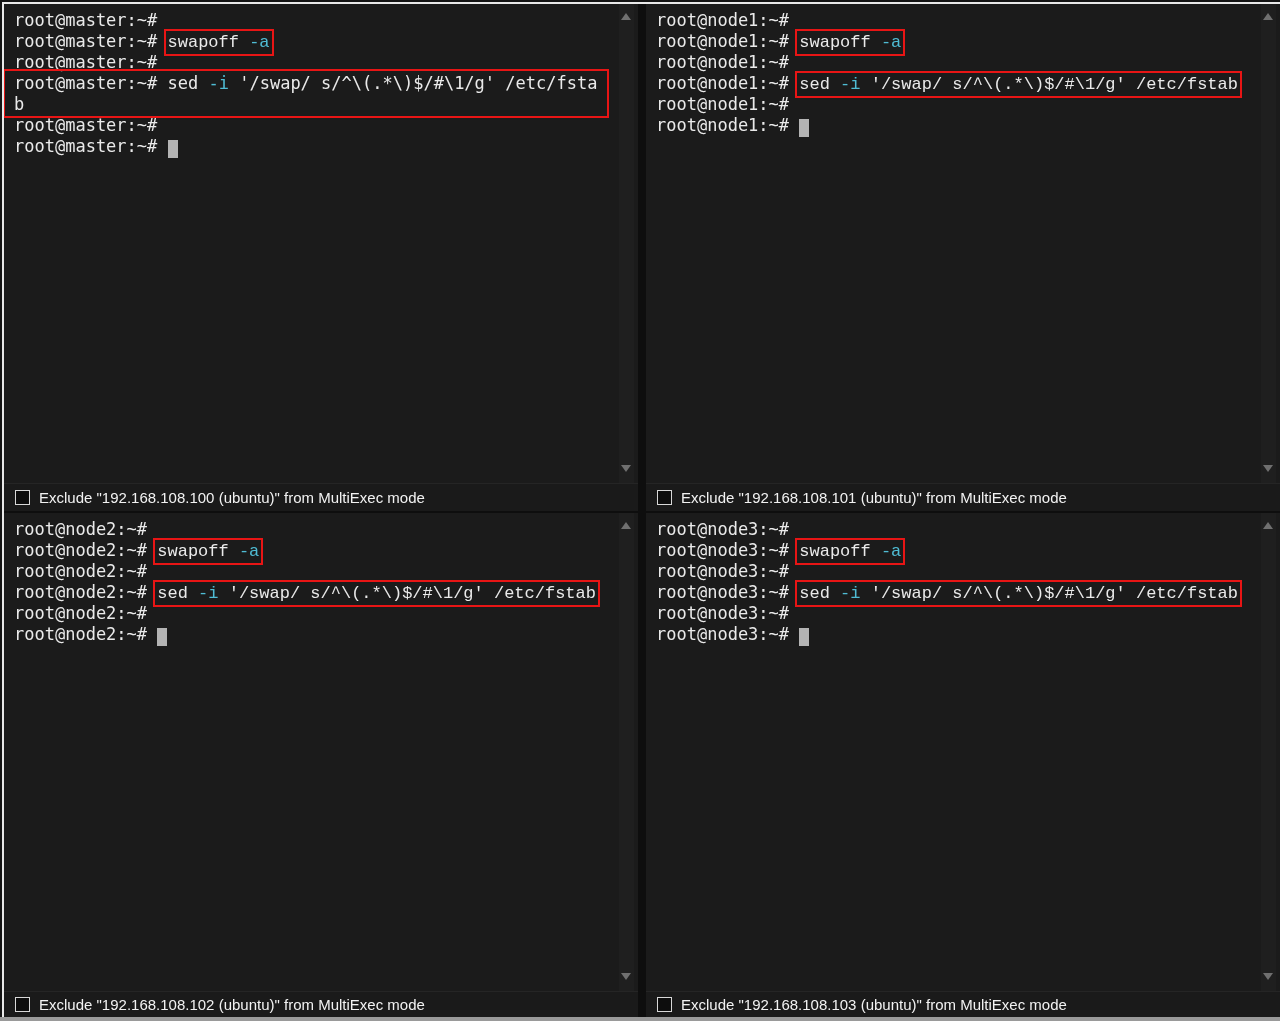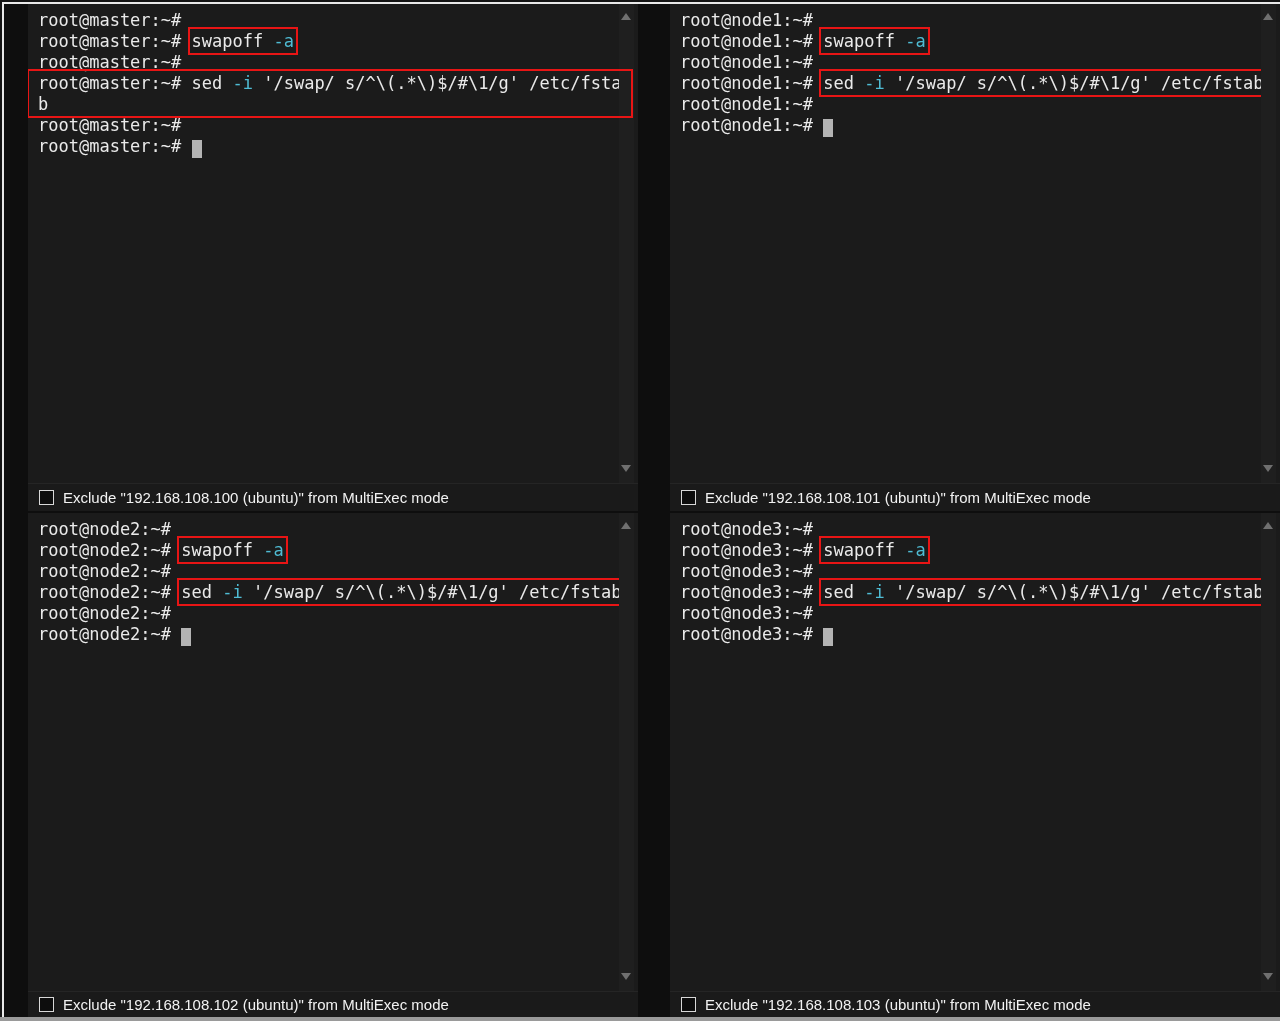--- a/index.html
+++ b/index.html
@@ -25,31 +25,31 @@
   .bottom-bar{
     position:absolute;left:0;bottom:0;width:1280px;height:4px;background:#9a9a9a;
   }
   .grid{
     display:grid;
     grid-template-columns:634px 634px;
     grid-template-rows:507px 504px;
     column-gap:8px;row-gap:2px;
     width:1276px;height:1013px;background:#0e0e0e;
   }
-  .cell{display:flex;flex-direction:column;background:var(--terminal-bg);margin-left:24px;}
+  .cell{display:flex;flex-direction:column;background:var(--terminal-bg);}
   .terminal{
     position:relative;flex:1 1 auto;background:var(--terminal-bg);
     overflow:hidden;
     font-family:"DejaVu Sans Mono","Liberation Mono",monospace;
     font-size:17px;line-height:21px;color:var(--terminal-text);
   }
   .term-lines{position:absolute;left:10px;top:6px;right:20px;white-space:pre;}
   .tline{height:21px;white-space:pre;}
   .opt{color:var(--option-flag);}
-  .hlbox{outline:2px solid var(--highlight-box);outline-offset:2px;}
+  .hlbox{outline:2px solid var(--highlight-box);outline-offset:2px;font-family:Liberation Mono, monospace;}
   .wrap-box{
     position:absolute;left:-1px;width:606px;
     border:2px solid var(--highlight-box);pointer-events:none;
   }
   .cursor{
     display:inline-block;width:10px;height:18px;background:var(--cursor);
     vertical-align:text-bottom;transform:translateY(2px);
   }
   .scrollbar{
     position:absolute;top:0;bottom:0;right:4px;width:15px;background:#1f1f1f;

